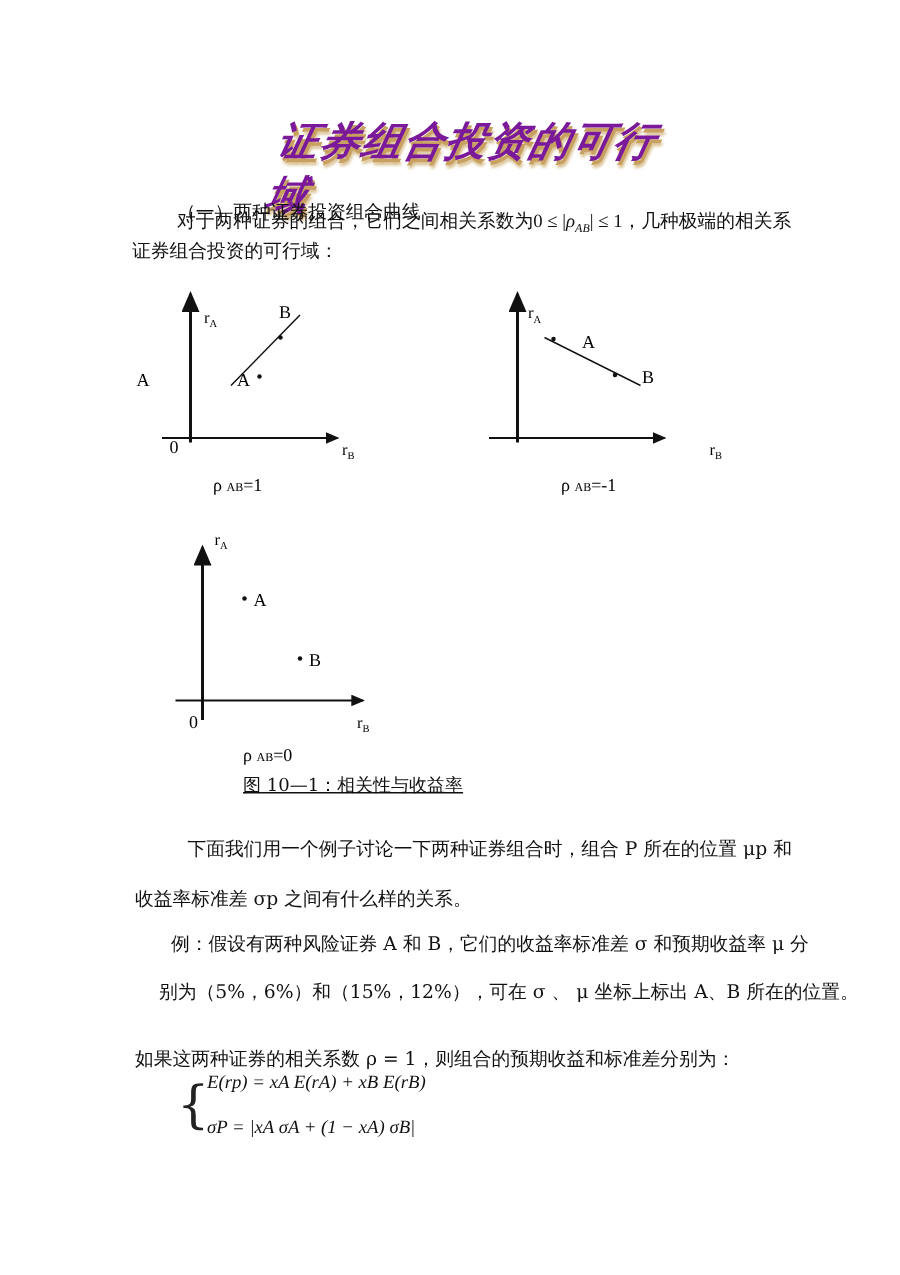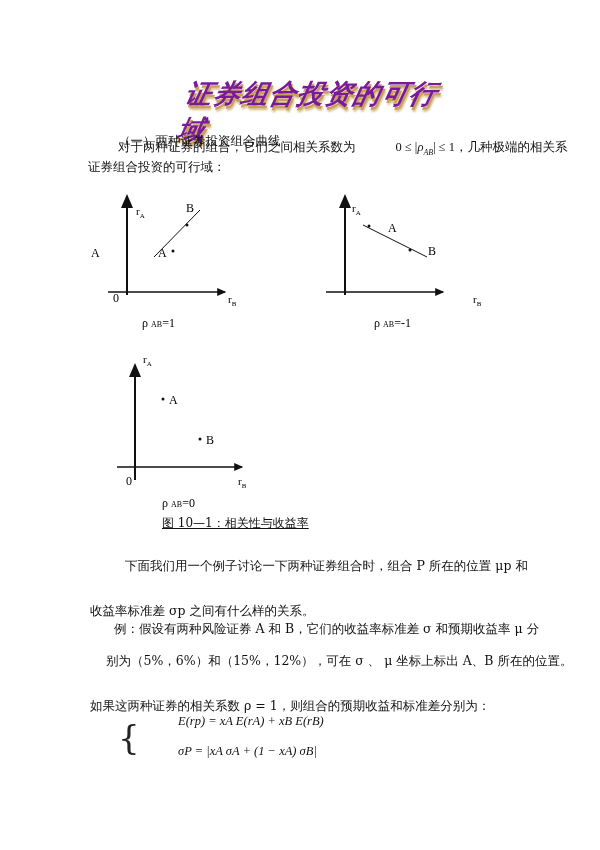--- a/index.html
+++ b/index.html
@@ -4,21 +4,21 @@
 <style>
   html, body { margin:0; padding:0; background:#ffffff; }
   body { width:600px; height:850px; position:relative; overflow:hidden;
          font-family:"DejaVu Serif","Liberation Serif",serif; color:#111; }
   .abs { position:absolute; }
   .title { left:185px; top:76px; width:265px; height:40px; font-size:27px; font-weight:bold;
            font-style:italic; color:#7a1a9a; letter-spacing:1px;
            text-shadow: 2px 3px 0 #c8a060, 3px 5px 2px #d8c090;
            transform: skewX(-12deg); font-family:"DejaVu Sans","Liberation Sans",sans-serif; }
   .txt { font-size:12.5px; line-height:18px; white-space:nowrap; }
-  .math { font-style:italic; font-family:"Liberation Serif","DejaVu Serif",serif;padding-left:40px; }
+  .math { font-style:italic; font-family:"Liberation Serif","DejaVu Serif",serif; }
   .cap { font-size:12px;text-decoration:underline; }
   svg text { font-family:"Liberation Serif","DejaVu Serif",serif; }
 </style>
 </head>
 <body>
 
 <div class="abs title">证券组合投资的可行域</div>
 
 <div class="abs txt" style="left:118px;top:132px;">（一）两种证券投资组合曲线</div>
 
@@ -79,21 +79,21 @@
   <text x="69" y="59" font-size="12">A</text>
   <text x="106" y="99" font-size="12">B</text>
   <text x="26" y="140" font-size="12">0</text>
   <text x="138" y="140" font-size="11">r<tspan font-size="7" dy="3">B</tspan></text>
   <text x="62" y="162" font-size="12">ρ <tspan font-size="8">AB</tspan>=0</text>
 </svg>
 
 <div class="abs txt cap" style="left:162px;top:514px;">图 10—1：相关性与收益率</div>
 
 <div class="abs txt" style="left:125px;top:557px;">下面我们用一个例子讨论一下两种证券组合时，组合 P 所在的位置 μp 和</div>
-<div class="abs txt" style="left:90px;top:590px;margin-top:12px;">收益率标准差 σp 之间有什么样的关系。</div>
+<div class="abs txt" style="left:90px;top:590px;">收益率标准差 σp 之间有什么样的关系。</div>
 
 <div class="abs txt" style="left:114px;top:620px;">例：假设有两种风险证券 A 和 B，它们的收益率标准差 σ 和预期收益率 μ 分</div>
 <div class="abs txt" style="left:106px;top:652px;">别为（5%，6%）和（15%，12%），可在 σ 、 μ 坐标上标出 A、B 所在的位置。</div>
 <div class="abs txt" style="left:90px;top:683px;margin-top:14px;">如果这两种证券的相关系数 ρ = 1，则组合的预期收益和标准差分别为：</div>
 
 <div class="abs" style="left:118px;top:720px;font-size:34px;line-height:34px;font-weight:100;color:#222;">{</div>
 <div class="abs txt math" style="left:138px;top:712px;">E(rp) = xA E(rA) + xB E(rB)</div>
 <div class="abs txt math" style="left:138px;top:742px;text-align:right;">σP = |xA σA + (1 − xA) σB|</div>
 
 </body></html>

